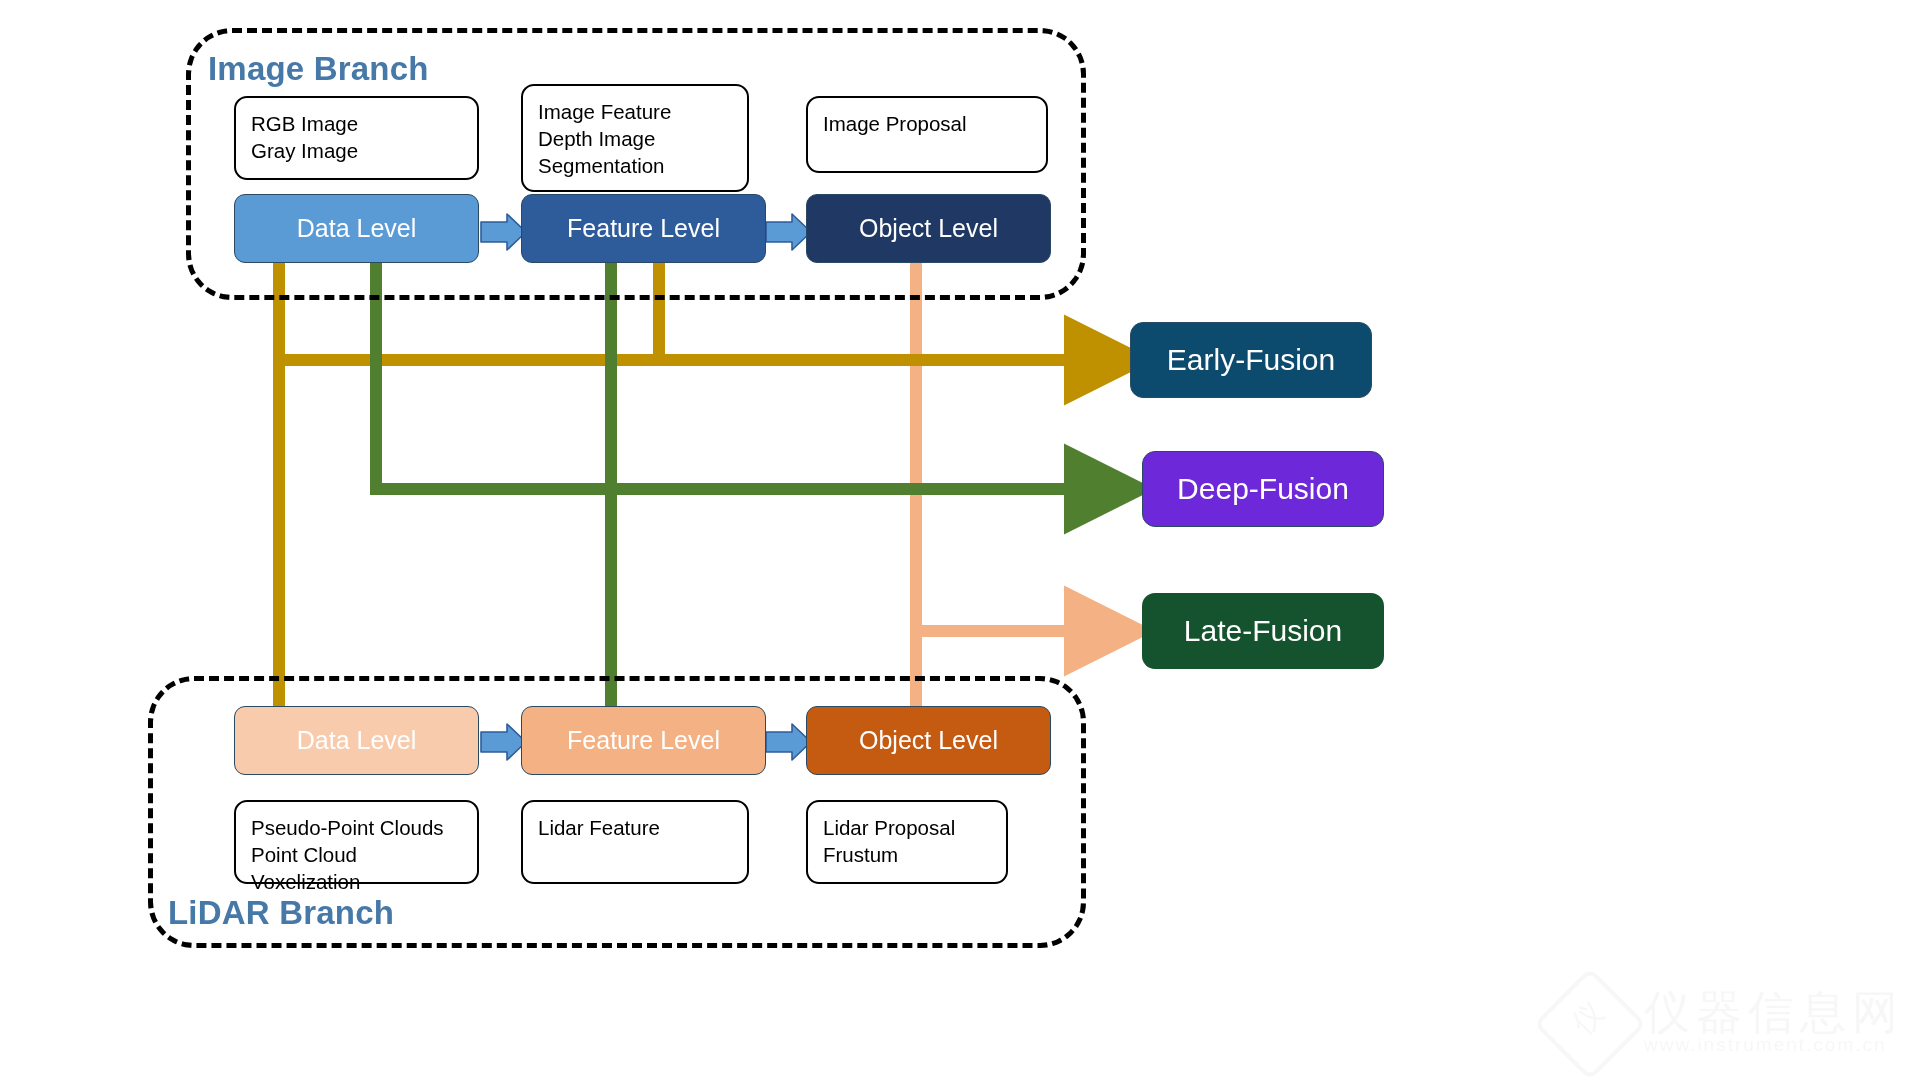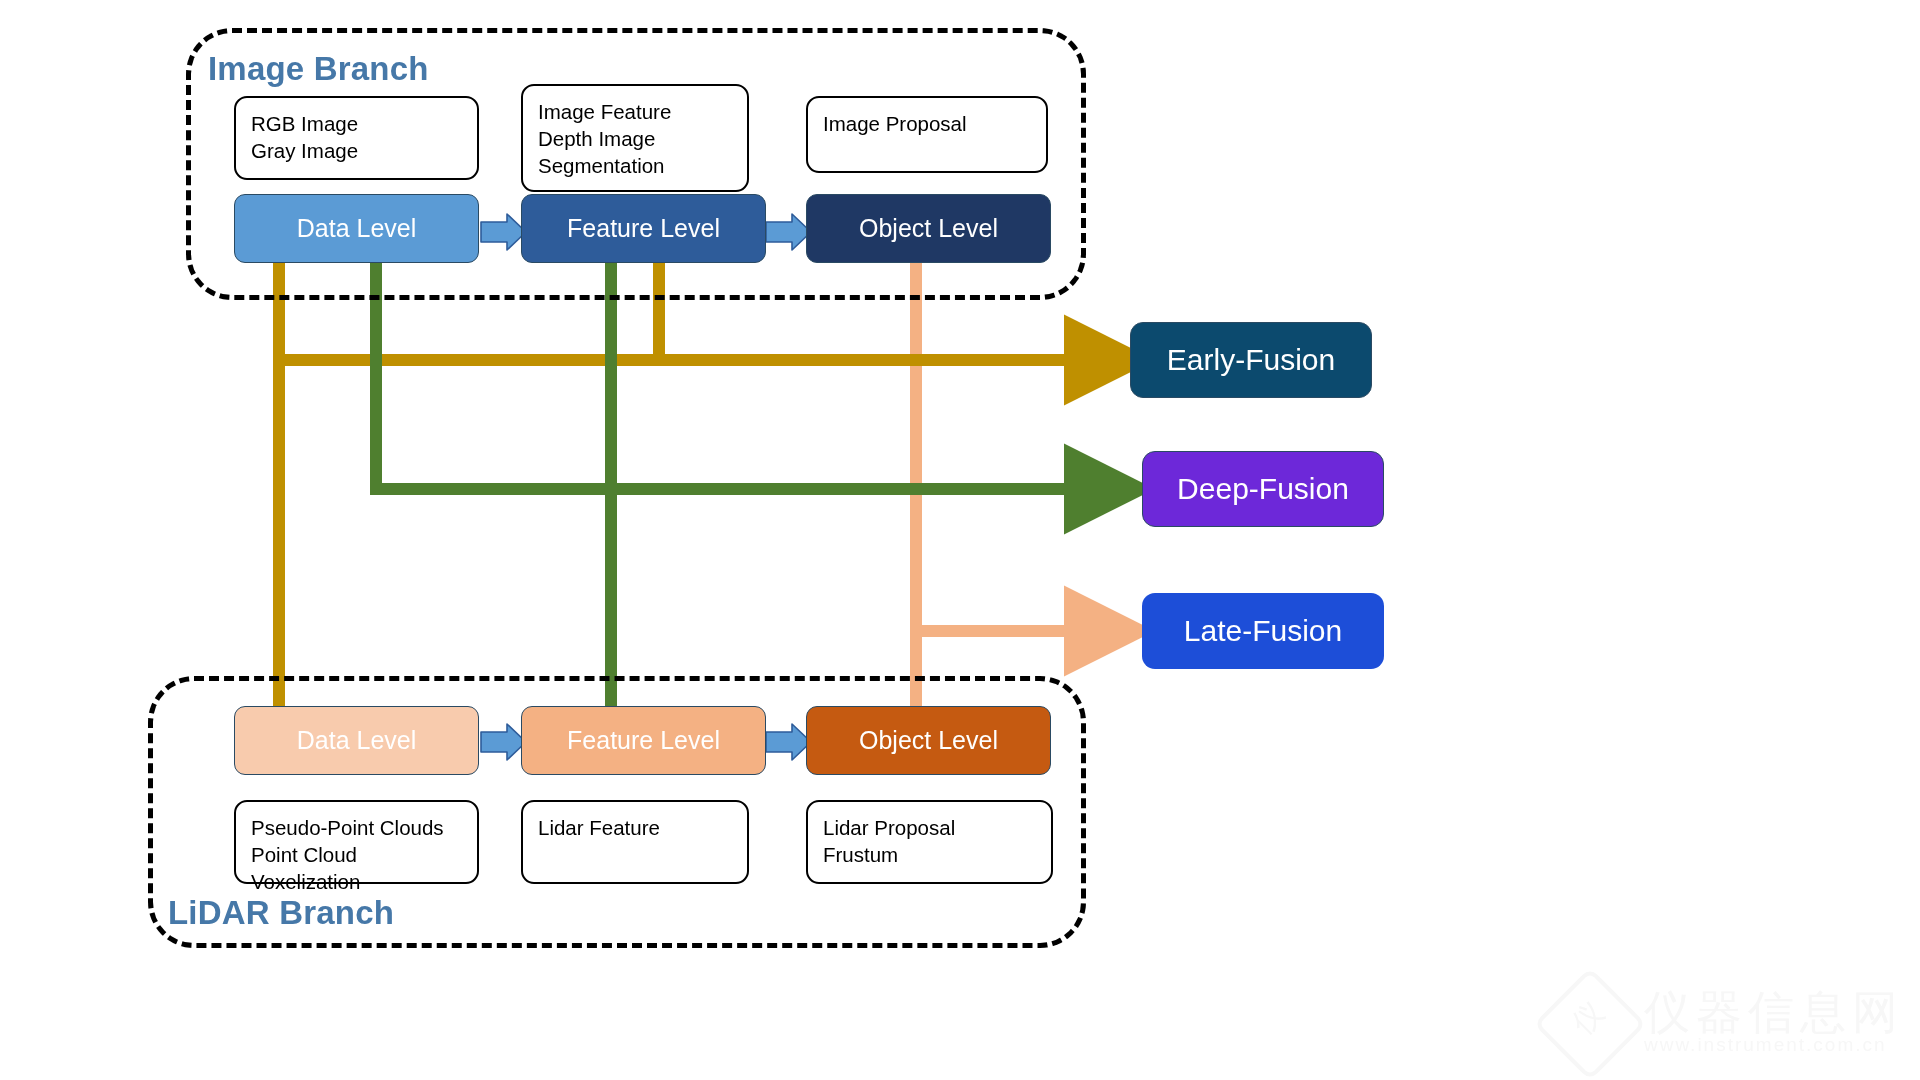--- a/index.html
+++ b/index.html
@@ -230,34 +230,34 @@
   <div class="desc-box" style="left:234px; top:800px; width:245px; height:84px;">
     <div class="desc-line">Pseudo-Point Clouds</div>
     <div class="desc-line">Point Cloud</div>
     <div class="desc-line">Voxelization</div>
   </div>
 
   <div class="desc-box" style="left:521px; top:800px; width:228px; height:84px;">
     <div class="desc-line">Lidar Feature</div>
   </div>
 
-  <div class="desc-box" style="left:806px; top:800px; width:247px; height:84px;">
+  <div class="desc-box" style="left:806px; top:800px; width:202px; height:84px;">
     <div class="desc-line">Lidar Proposal</div>
     <div class="desc-line">Frustum</div>
   </div>
 
   <div class="fusion-box bordered" id="early-fusion-box" style="left:1086px; top:322px; width:242px; height:76px; background:#0c4a6e;margin-left:44px;">
     <span>Early-Fusion</span>
   </div>
 
   <div class="fusion-box bordered" id="deep-fusion-box" style="left:1142px; top:451px; width:242px; height:76px; background:#6d28d9;">
     <span>Deep-Fusion</span>
   </div>
 
-  <div class="fusion-box" id="late-fusion-box" style="left:1142px; top:593px; width:242px; height:76px; background:#1d4ed8;">
+  <div class="fusion-box" id="late-fusion-box" style="left:1142px; top:593px; width:242px; height:76px; background:#14532d;">
     <span>Late-Fusion</span>
   </div>
 
   <div class="watermark">
     <div id="wm-logo"></div>
     <div id="wm-logo-glyph">仪</div>
     <div class="wm-text" id="wm-cn">仪器信息网</div>
     <div class="wm-text" id="wm-url">www.instrument.com.cn</div>
   </div>
 

